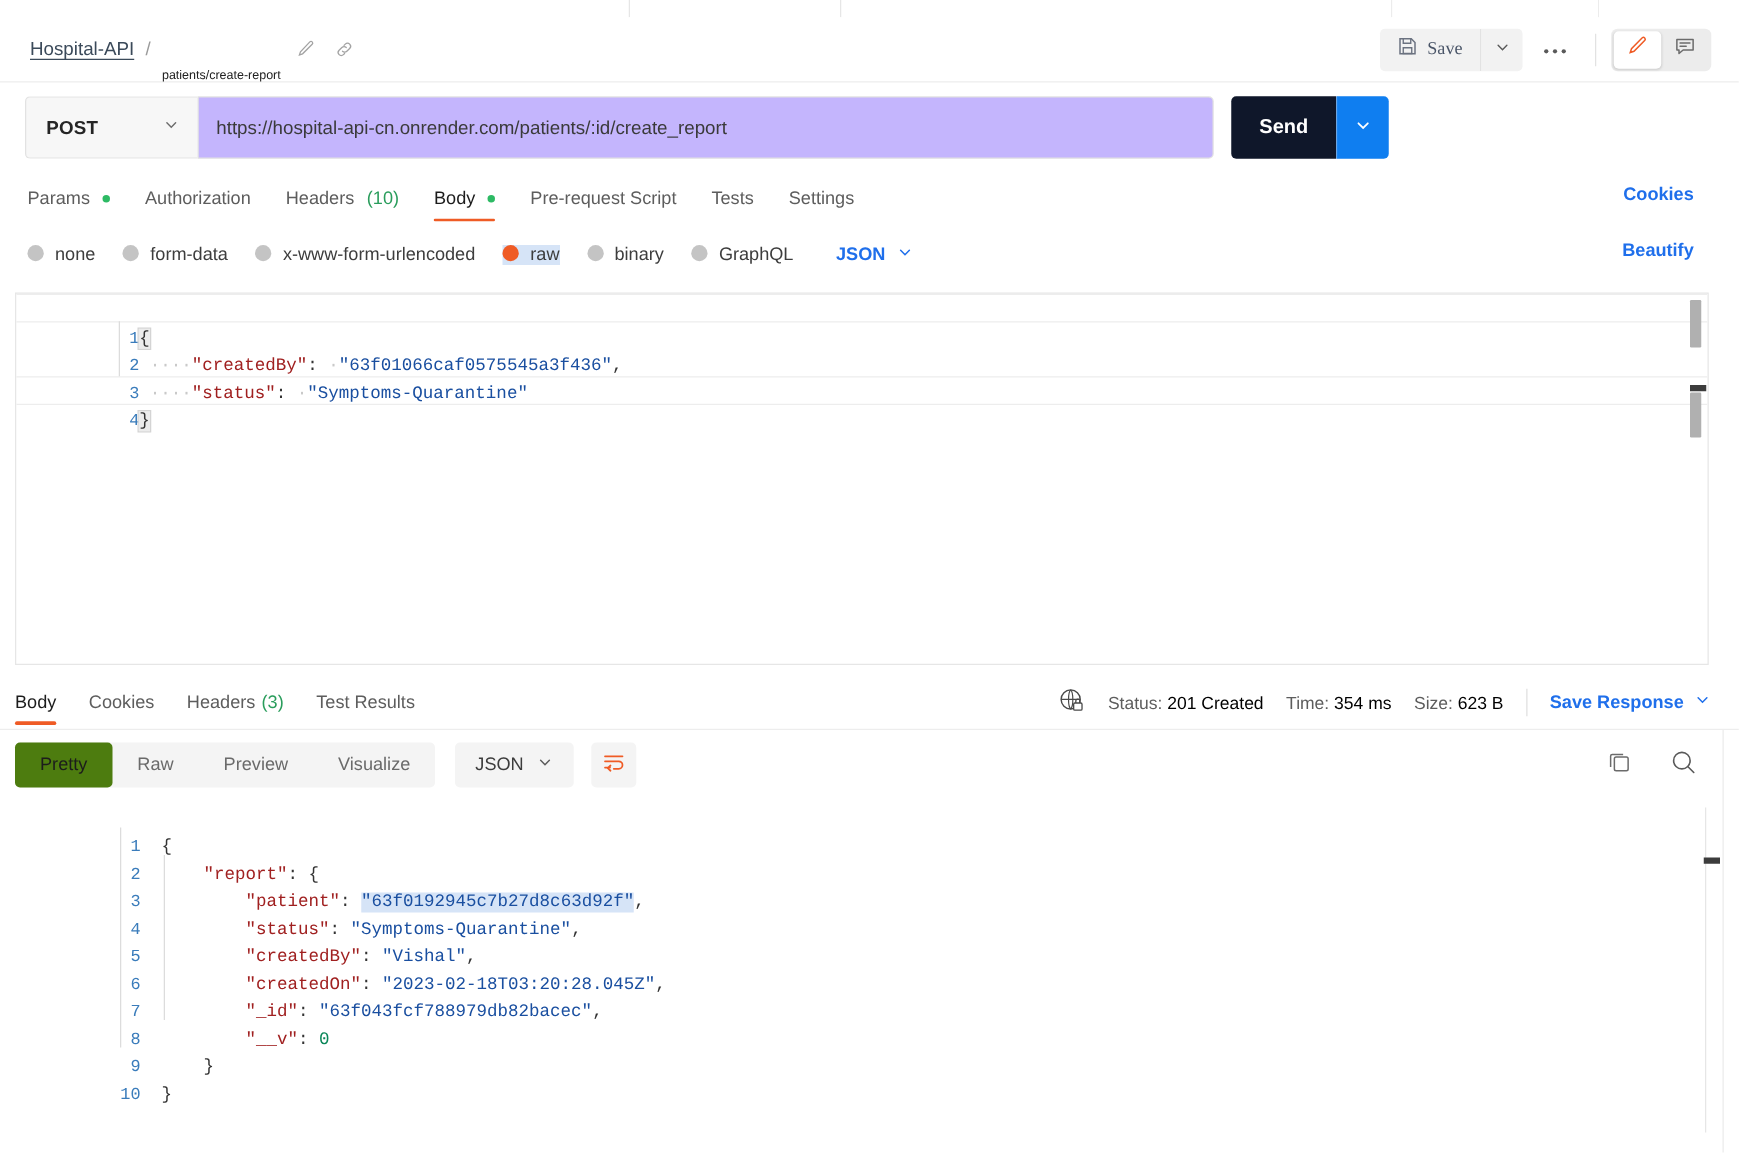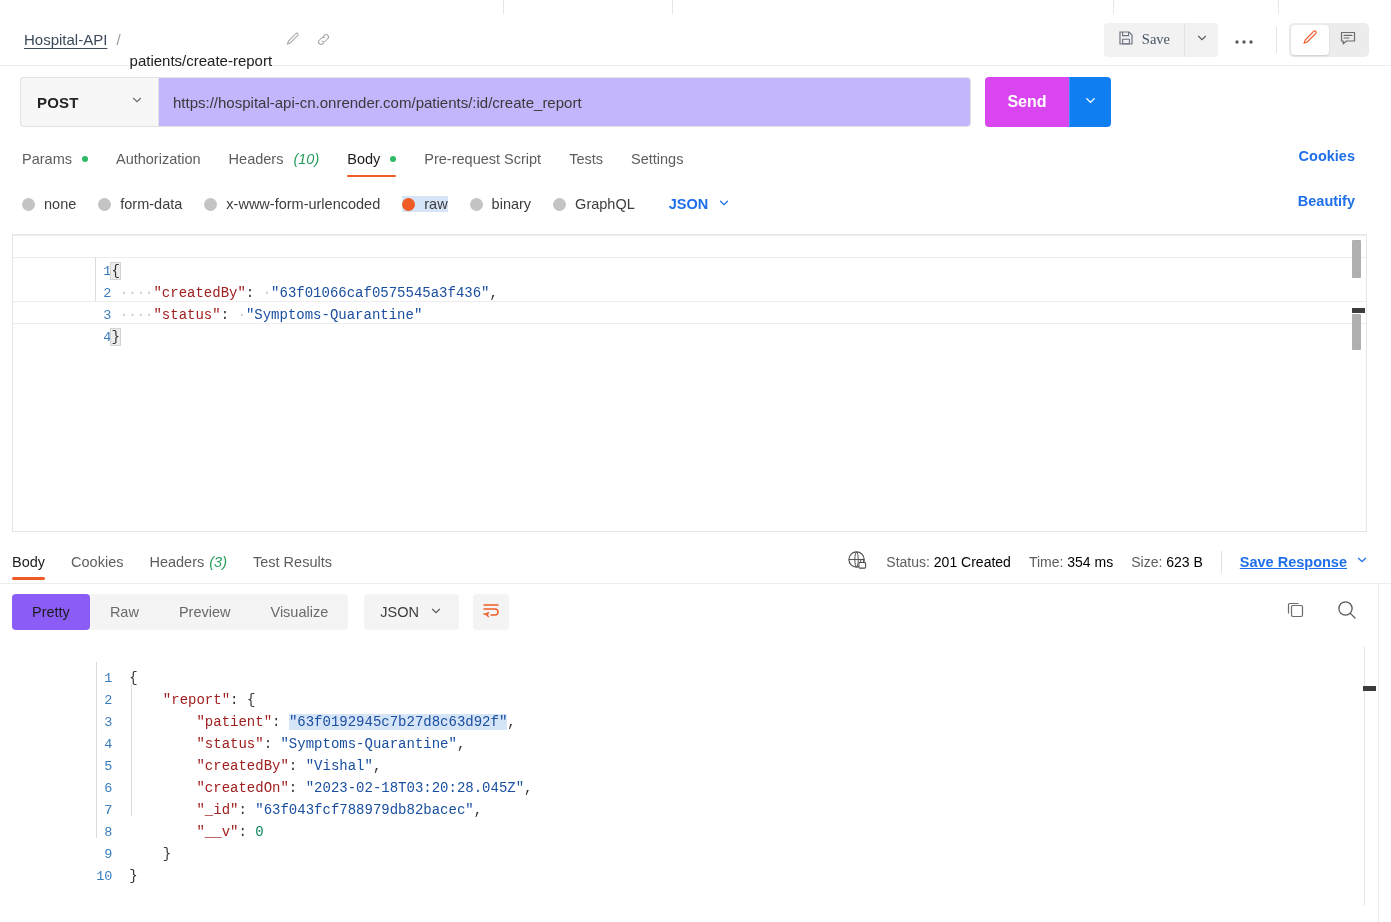--- a/index.html
+++ b/index.html
@@ -23,21 +23,21 @@
     position:absolute; left:0; top:14px; width:1391px; height:52px;
     border-bottom:1px solid #ededed; background:#fff;
     display:flex; align-items:center;
   }
   .crumb-left { display:flex; align-items:center; padding-left:24px; gap:9px; }
   .crumb-coll {
     font-size:15px; color:#3b4a5a; text-decoration:underline;
     text-underline-offset:3px; cursor:pointer;
   }
   .crumb-sep { font-size:15px; color:#9b9b9b; }
-  .crumb-name { font-size:15px; color:#212121;margin-top:41px; }
+  .crumb-name { font-size:10px; color:#212121;margin-top:41px; }
   .icon-btn-plain {
     width:22px; height:22px; display:flex; align-items:center; justify-content:center;
     cursor:pointer; opacity:.62;
   }
   .crumb-right { margin-left:auto; display:flex; align-items:center; padding-right:22px; gap:0; }
 
   .savegrp { display:flex; align-items:center; }
   .save-btn {
     display:flex; align-items:center; gap:8px;
     background:#f2f2f2; border:none; border-radius:4px 0 0 4px;
@@ -71,21 +71,21 @@
     padding:0 14px 0 16px; cursor:pointer;
   }
   .method-txt { font-size:15px; font-weight:bold; color:#252525; letter-spacing:.2px; }
   .url-box {
     flex:1; height:50px; background:#c4b5fd; border:1px solid #e2e2e2;
     border-radius:0 4px 4px 0; display:flex; align-items:center; padding:0 14px;
     font-size:15px; color:#3a3a3a; overflow:hidden; white-space:nowrap; cursor:text;
   }
   .send-grp { display:flex; margin-left:14px; }
   .send-btn {
-    background:#d946ef; color:#fff; border:none; height:50px; width:84px;
+    background:#0f172a; color:#fff; border:none; height:50px; width:84px;
     border-radius:4px 0 0 4px; font-size:16px; font-weight:bold; cursor:pointer;
     font-family:"Liberation Sans", sans-serif;
   }
   .send-caret {
     background:#0f7ef0; border:none; border-left:1px solid #3d97f4;
     height:50px; width:42px; border-radius:0 4px 4px 0;
     display:flex; align-items:center; justify-content:center; cursor:pointer;
   }
 
   
@@ -93,27 +93,27 @@
   .rtab {
     position:relative; height:42px; display:flex; align-items:center; gap:10px;
     margin-right:28px; font-size:14.5px; color:#5d5d5d; cursor:pointer;
   }
   .rtab.active { color:#1c1c1c; }
   .rtab.active::after {
     content:""; position:absolute; left:0; right:0; bottom:3px; height:2.5px;
     background:#ef5b25; border-radius:2px;
   }
   .gdot { width:6px; height:6px; border-radius:50%; background:#2dba64; display:inline-block; }
-  .cnt { color:#2a9d5c;font-style:italic; }
+  .cnt { color:#2a9d5c; }
   .link-blue { color:#1f6feb; font-size:14.5px; cursor:pointer; font-weight:bold; }
   .cookies-pos { position:absolute; right:36px; top:148px; }
 
   
   .btyperow { position:absolute; left:0; top:183px; width:1391px; height:42px; display:flex; align-items:center; padding-left:22px; }
-  .rad { display:flex; align-items:center; gap:9px; margin-right:22px; cursor:pointer; font-size:14.5px; color:#3d3d3d; }
+  .rad { display:flex; gap:9px; margin-right:22px; cursor:pointer; font-size:14.5px; color:#3d3d3d; }
   .rad .dot { width:13px; height:13px; border-radius:50%; background:#c4c4c4; }
   .rad.sel .dot { background:#ef5b25; }
   .json-sel { display:flex; align-items:center; gap:9px; margin-left:12px; color:#1f6feb; font-size:14.5px; font-weight:bold; cursor:pointer; }
   .beautify-pos { position:absolute; right:36px; top:193px; }
 
   
   .editor {
     position:absolute; left:12px; top:234px; width:1355px; height:298px;
     border:1px solid #e6e6e6; background:#fff; overflow:hidden;
   }
@@ -143,27 +143,27 @@
   .respbar { position:absolute; left:0; top:540px; width:1391px; height:44px; display:flex; align-items:center; padding-left:12px; border-bottom:1px solid #ededed; }
   .rtab2 {
     position:relative; height:44px; display:flex; align-items:center; gap:5px;
     margin-right:26px; font-size:14.5px; color:#5d5d5d; cursor:pointer;
   }
   .rtab2.active { color:#1c1c1c; }
   .rtab2.active::after { content:""; position:absolute; left:0; right:0; bottom:4px; height:2.5px; background:#ef5b25; border-radius:2px; }
   .meta { margin-left:auto; display:flex; align-items:center; gap:18px; padding-right:22px; font-size:14px; color:#5d5d5d; }
   .meta .g { color:#000000;margin-top:22px; }
   .meta-sep { width:1px; height:22px; background:#e0e0e0; }
-  .saveresp { color:#1f6feb; font-weight:bold; font-size:14.5px; cursor:pointer; display:flex; align-items:center; gap:8px;text-decoration:underline; }
+  .saveresp { color:#1f6feb; font-weight:bold; font-size:14.5px; cursor:pointer; display:flex; align-items:center; gap:8px; }
 
   
   .viewbar { position:absolute; left:0; top:584px; width:1391px; height:56px; display:flex; align-items:center; padding-left:12px; }
   .segwrap { display:flex; background:#f4f4f4; border-radius:4px; height:36px; align-items:center; }
   .seg { height:36px; padding:0 20px; display:flex; align-items:center; font-size:14.5px; color:#6a6a6a; cursor:pointer; border-radius:4px; }
-  .seg.on { background:#8b5cf6; color:#1c1c1c; }
+  .seg.on { background:#4d7c0f; color:#1c1c1c; }
   .fmt-sel { display:flex; align-items:center; gap:10px; background:#f4f4f4; border-radius:4px; height:36px; padding:0 16px; margin-left:16px; font-size:14.5px; color:#3d3d3d; cursor:pointer; }
   .wrap-btn { width:36px; height:36px; margin-left:14px; background:#f4f4f4; border-radius:4px; display:flex; align-items:center; justify-content:center; cursor:pointer; }
   .view-right { margin-left:auto; display:flex; align-items:center; gap:28px; padding-right:32px; }
 
   
   .respbody { position:absolute; left:0; top:640px; width:1391px; height:282px; background:#fff; overflow:hidden; }
   .r-gutter-n { display:inline-block; width:62px; text-align:right; color:#3a7cbb; font-family:"Liberation Mono", monospace; font-size:13.5px; user-select:none; }
   .rline { height:22px; white-space:pre; }
   .vline { position:absolute; width:1px; background:#dcdcdc; }
   .resp-bar-v { position:absolute; left:1364px; top:646px; width:1px; height:260px; background:#e6e6e6; }

